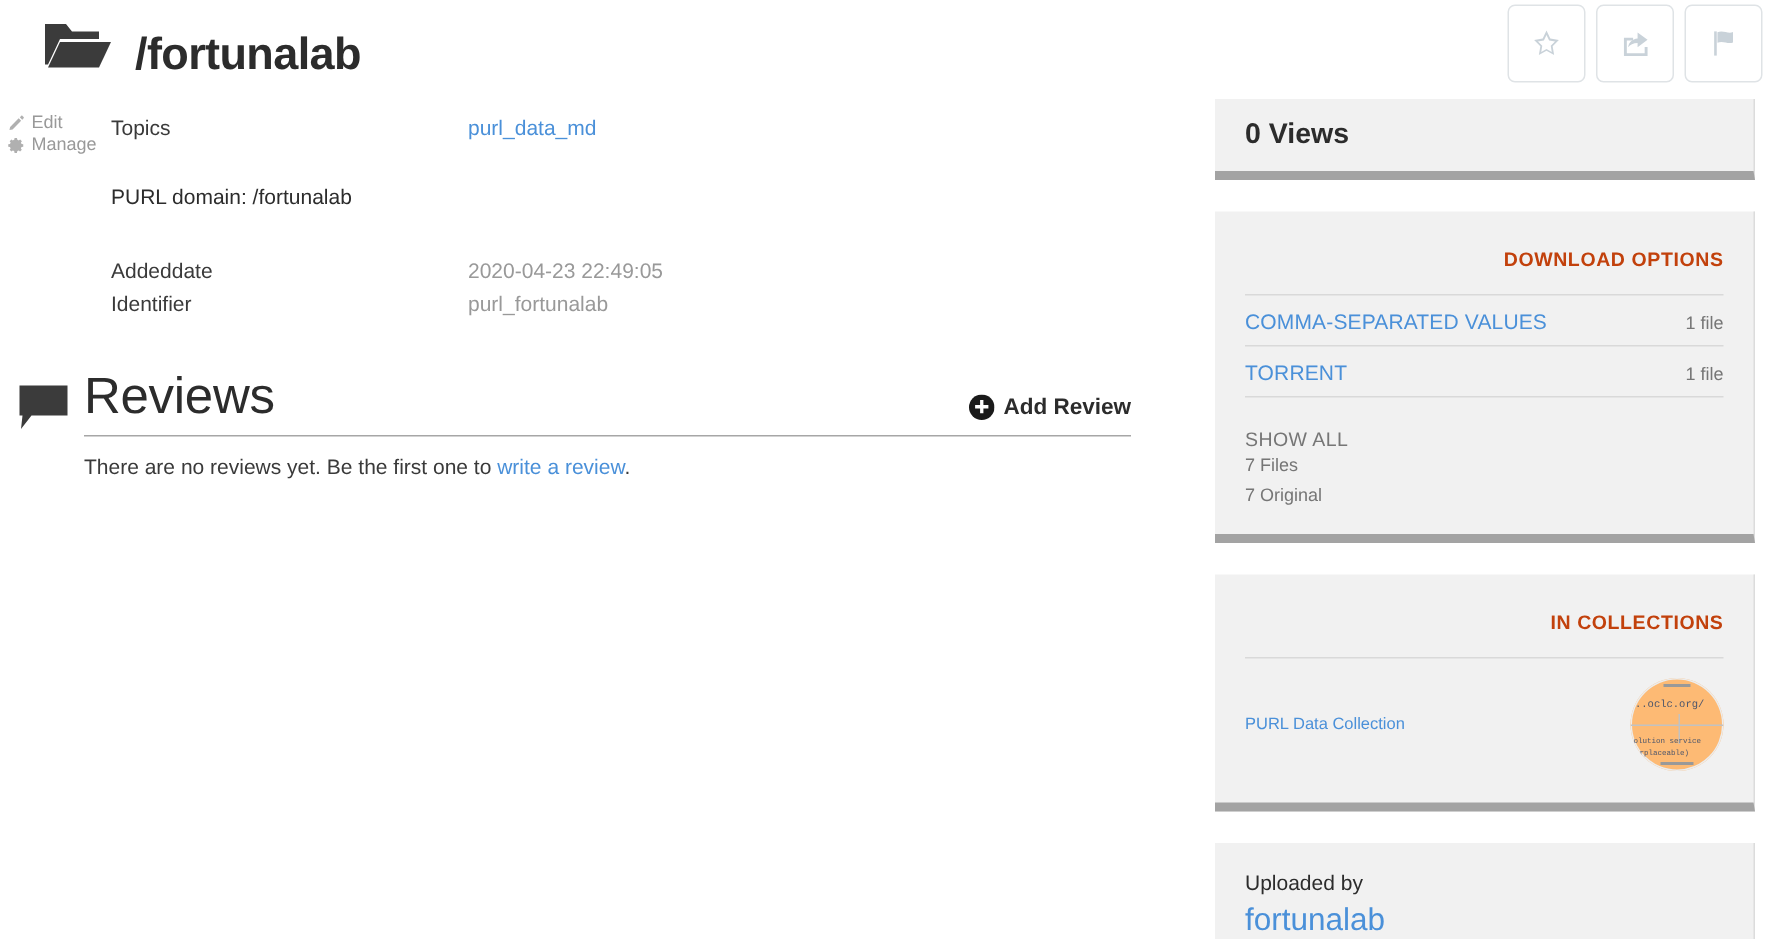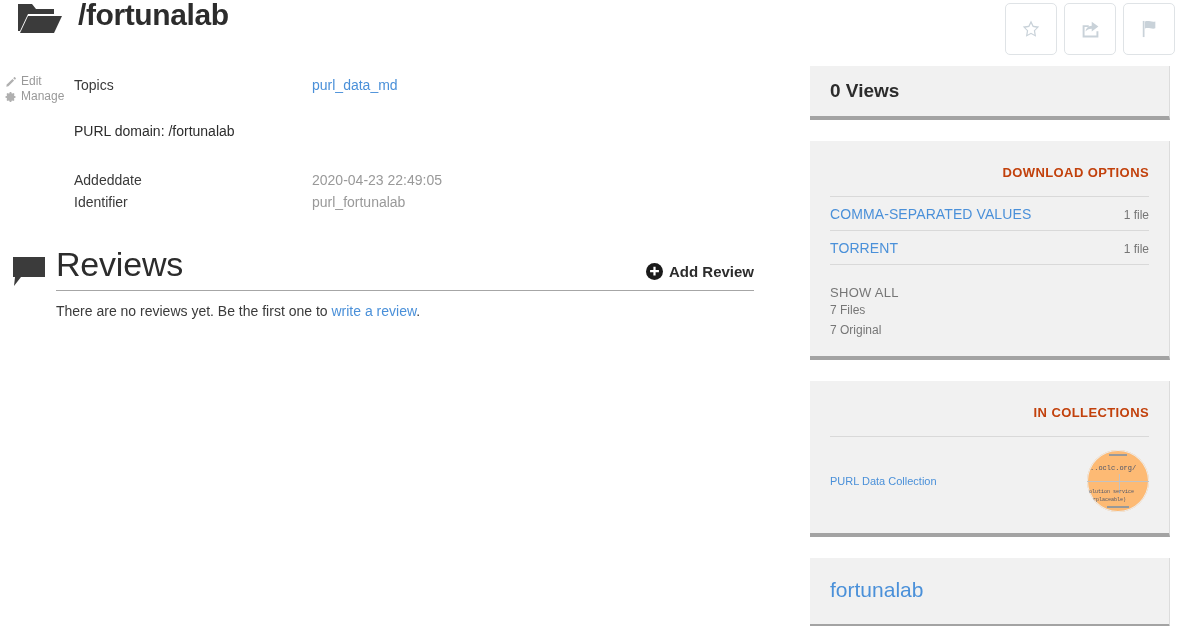--- a/index.html
+++ b/index.html
@@ -41,23 +41,23 @@
     cursor: pointer;
     padding: 0;
   }
   .action-btn svg { display: block; }
   .action-btn .glyph { fill: #c9d2d9; }
 
   
   .item-header {
     position: absolute;
     top: 0;
-    left: 4px;
-    display: flex;
-    align-items: flex-start;
+    left: 16px;
+    display: flex;
+    align-items: flex-end;
     height: 52px;
     padding-left: 12px;
   }
   .folder-icon {
     width: 48px;
     height: 40px;
     margin-right: 14px;
     flex: 0 0 auto;
     display: flex;
     align-items: center;
@@ -205,21 +205,21 @@
   
   .sidebar {
     position: absolute;
     top: 0;
     left: 810px;
     width: 360px;
   }
   .panel {
     background: #f1f1f1;
     border-right: 1px solid #dcdcdc;
-    border-bottom: 4px solid #a3a3a3;
+    border-bottom: 6px solid #a3a3a3;
     margin-bottom: 21px;
   }
   .panel-views {
     height: 54px;
     display: flex;
     align-items: center;
     padding: 0 20px;
   }
   .views-text {
     font-size: 19px;
@@ -503,17 +503,18 @@
           <span class="t-vert" style="left:32px; top:24px; bottom:18px;"></span>
           <span class="t-txt t-txt-1">..oclc.org/</span>
           <span class="t-txt t-txt-2">olution service</span>
           <span class="t-txt t-txt-3">rplaceable)</span>
           <span class="t-dash-bot"></span>
         </span>
       </div>
     </div>
 
     <div class="panel panel-uploader">
+      <div class="uploader-label">Uploaded by</div>
       <a class="uploader-name">fortunalab</a>
     </div>
 
   </div>
 </div>
 
 </body></html>

